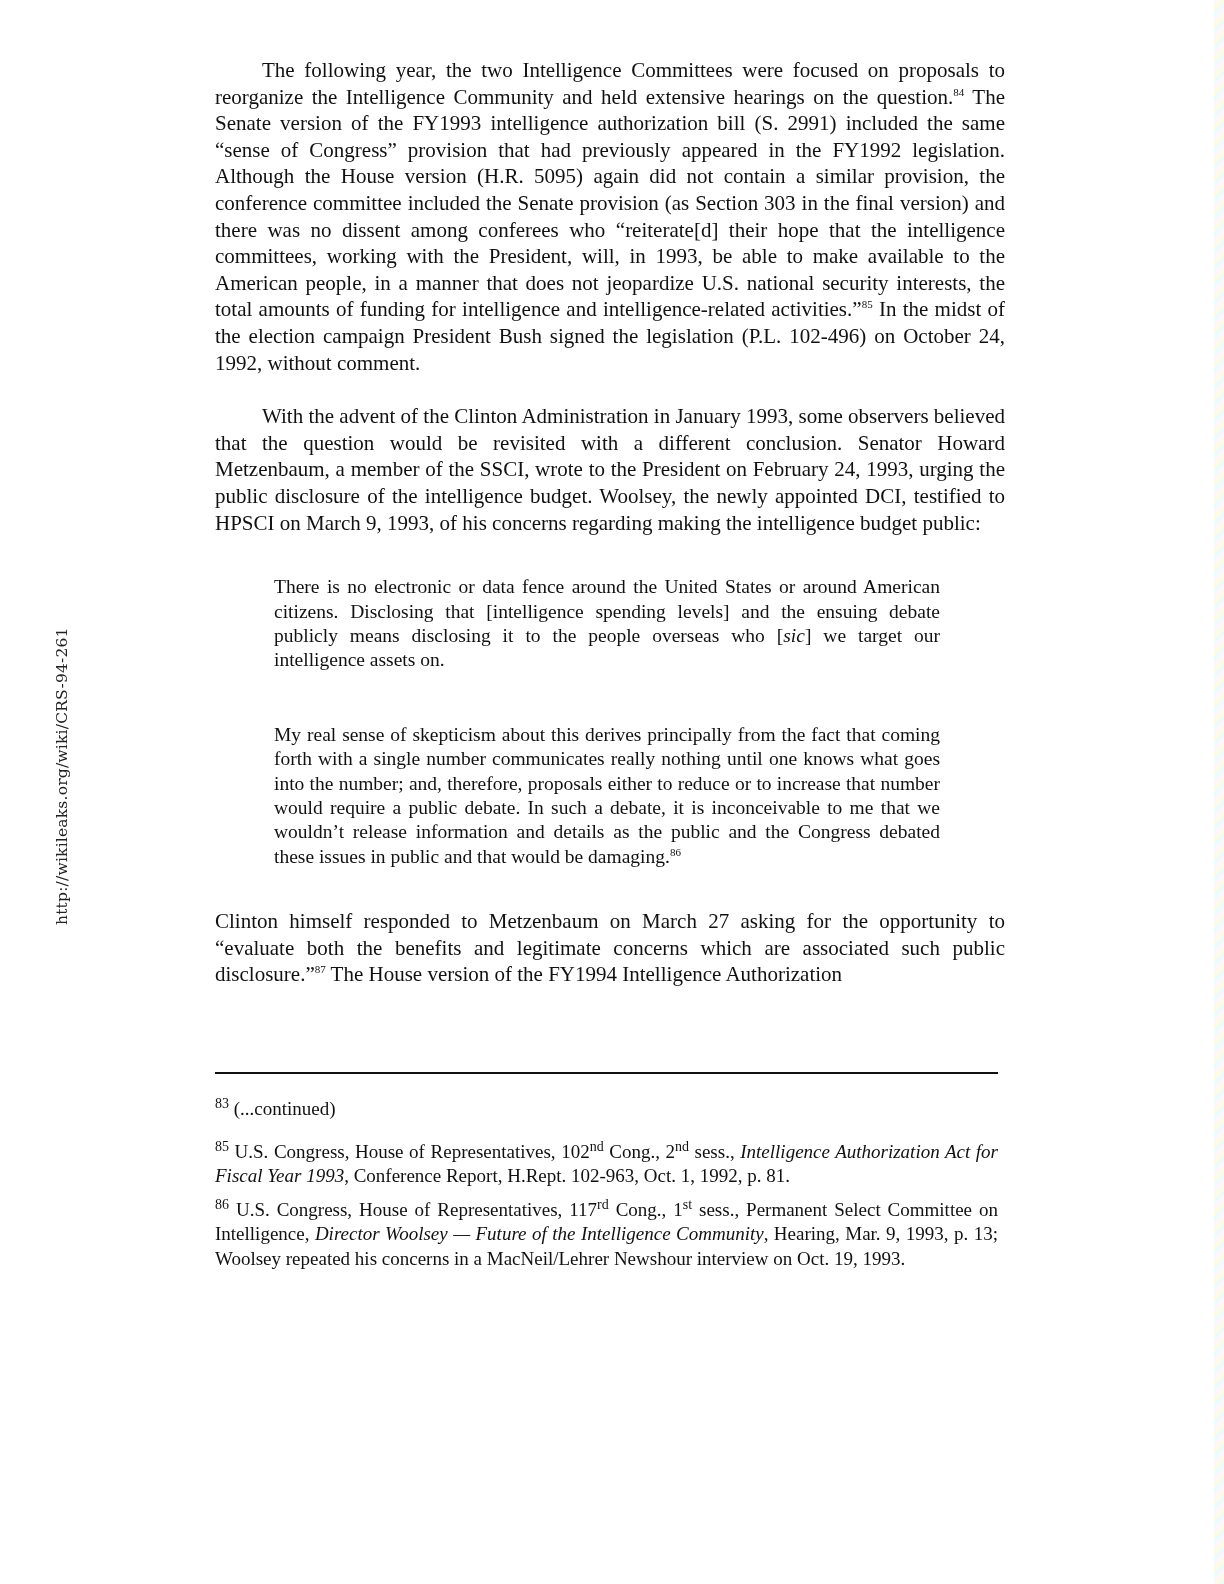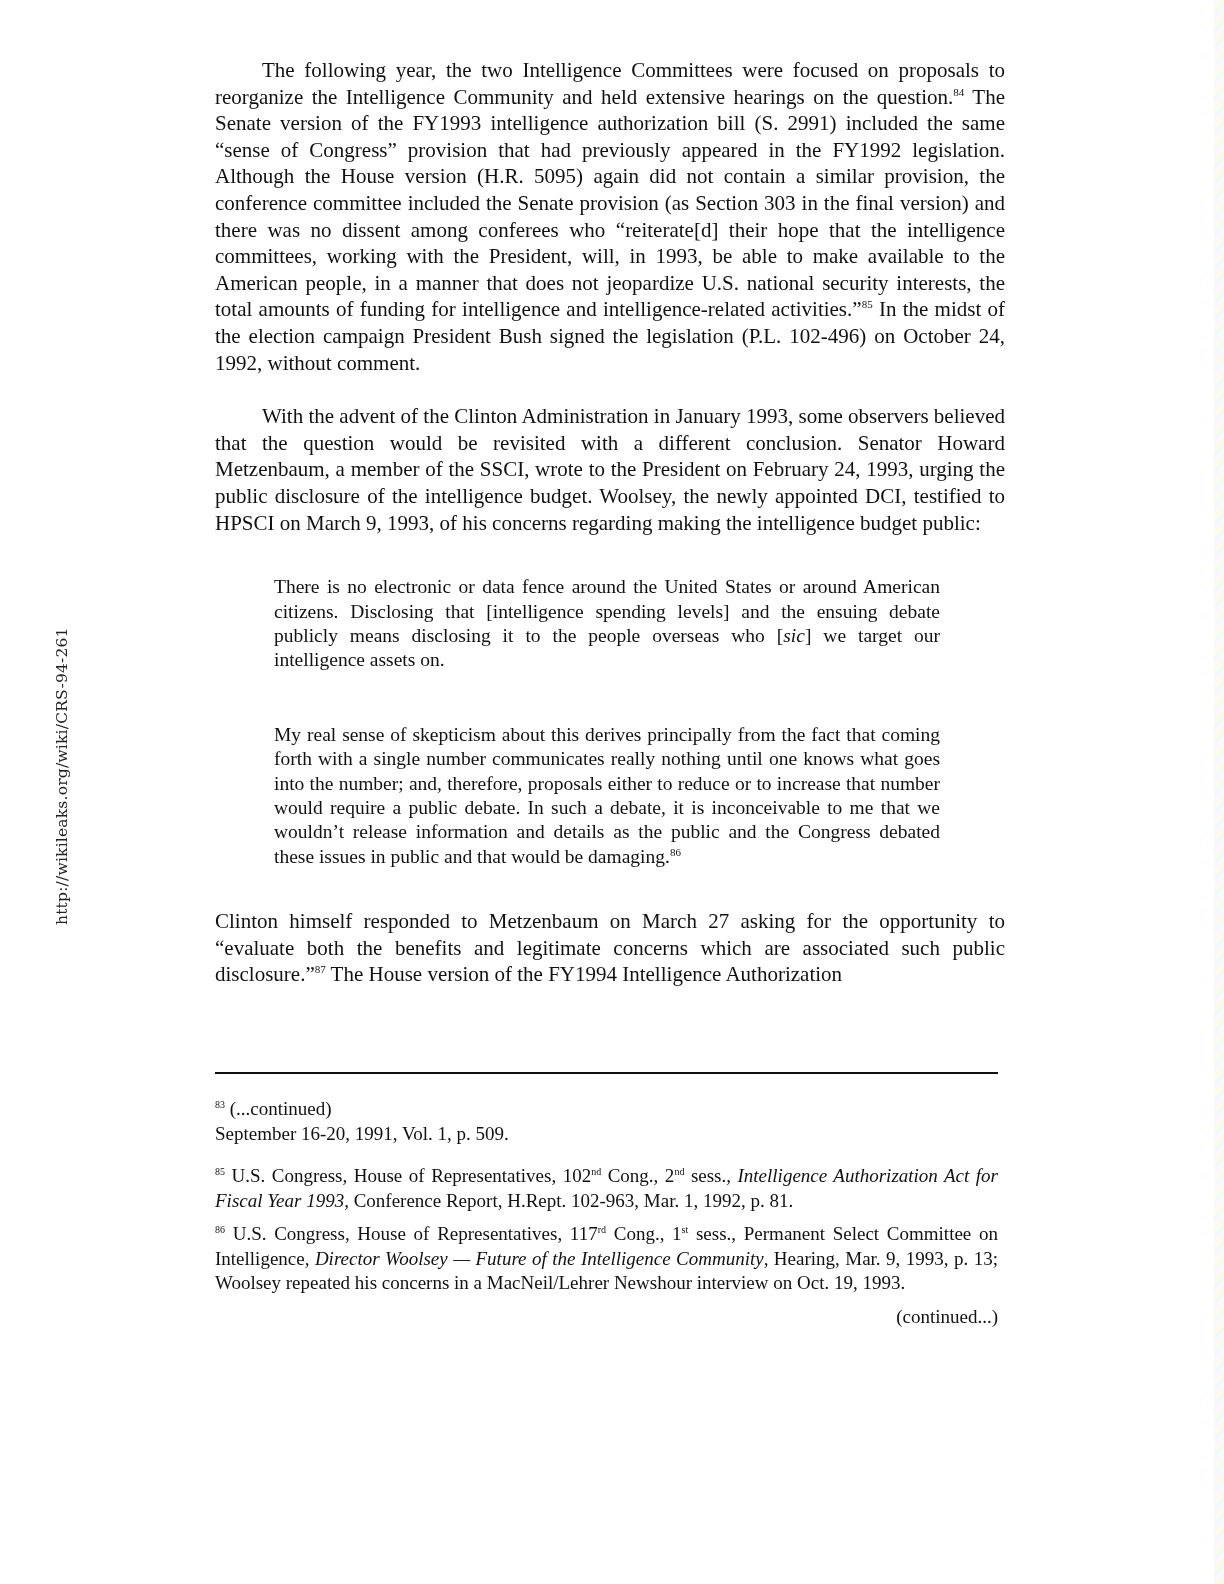--- a/index.html
+++ b/index.html
@@ -16,21 +16,21 @@
   .indent { text-indent: 47px; }
   .gap { height: 27px; }
   .quote { margin: 0 0 0 47px; width: 690px; font-size: 19.5px; line-height: 24.4px; }
   .quote p { margin: 12px; text-align: justify; }
   .qgap { height: 26px; }
   sup { font-size: 11px; vertical-align: super; line-height: 0; }
   .rule { position: absolute; left: 215px; top: 1072px; width: 783px; height: 2px; background: #111; }
   .notes { position: absolute; left: 215px; top: 1097px; width: 783px; font-size: 19px; line-height: 24.5px; }
   .notes p { margin: 0; text-align: justify; }
   .ngap { height: 9px; }
-  .notes sup { font-size: 10px; }
+  .notes sup { font-size: 14px; }
   .cont { text-align: right !important; }
   i { font-style: italic; }
 </style>
 </head>
 <body>
 
 <div class="page">
   <div class="right-strip"></div>
 
   <div class="side-url">http://wikileaks.org/wiki/CRS-94-261</div>
@@ -46,22 +46,20 @@
       <p><span>My real sense of skepticism about this derives principally from the fact that coming forth with a single number communicates really nothing until one knows what goes into the number; and, therefore, proposals either to reduce or to increase that number would require a public debate. In such a debate, it is inconceivable to me that we wouldn’t release information and details as the public and the Congress debated these issues in public and that would be damaging.</span><sup>86</sup></p>
     </div>
     <div class="gap"></div>
     <p><span>Clinton himself responded to Metzenbaum on March 27 asking for the opportunity to “evaluate both the benefits and legitimate concerns which are associated such public disclosure.”</span><sup>87</sup><span> The House version of the FY1994 Intelligence Authorization</span></p>
   </div>
 
   <div class="rule"></div>
 
   <div class="notes">
     <p><sup>83</sup><span> (...continued)</span></p>
-    <p>September 16-20, 1991, Vol. 1, p. 509.</p>
     <div class="ngap"></div>
     <div class="ngap"></div>
-    <p><sup>85</sup><span> U.S. Congress, House of Representatives, 102</span><sup>nd</sup><span> Cong., 2</span><sup>nd</sup><span> sess., </span><i>Intelligence Authorization Act for Fiscal Year 1993</i><span>, Conference Report, H.Rept. 102-963, Mar. 1, 1992, p. 81.</span></p>
+    <p><sup>85</sup><span> U.S. Congress, House of Representatives, 102</span><sup>nd</sup><span> Cong., 2</span><sup>nd</sup><span> sess., </span><i>Intelligence Authorization Act for Fiscal Year 1993</i><span>, Conference Report, H.Rept. 102-963, Oct. 1, 1992, p. 81.</span></p>
     <div class="ngap"></div>
     <p><sup>86</sup><span> U.S. Congress, House of Representatives, 117</span><sup>rd</sup><span> Cong., 1</span><sup>st</sup><span> sess., Permanent Select Committee on Intelligence, </span><i>Director Woolsey — Future of the Intelligence Community</i><span>, Hearing, Mar. 9, 1993, p. 13; Woolsey repeated his concerns in a MacNeil/Lehrer Newshour interview on Oct. 19, 1993.</span></p>
     <div class="ngap"></div>
-    <p class="cont">(continued...)</p>
   </div>
 </div>
 
 </body></html>

